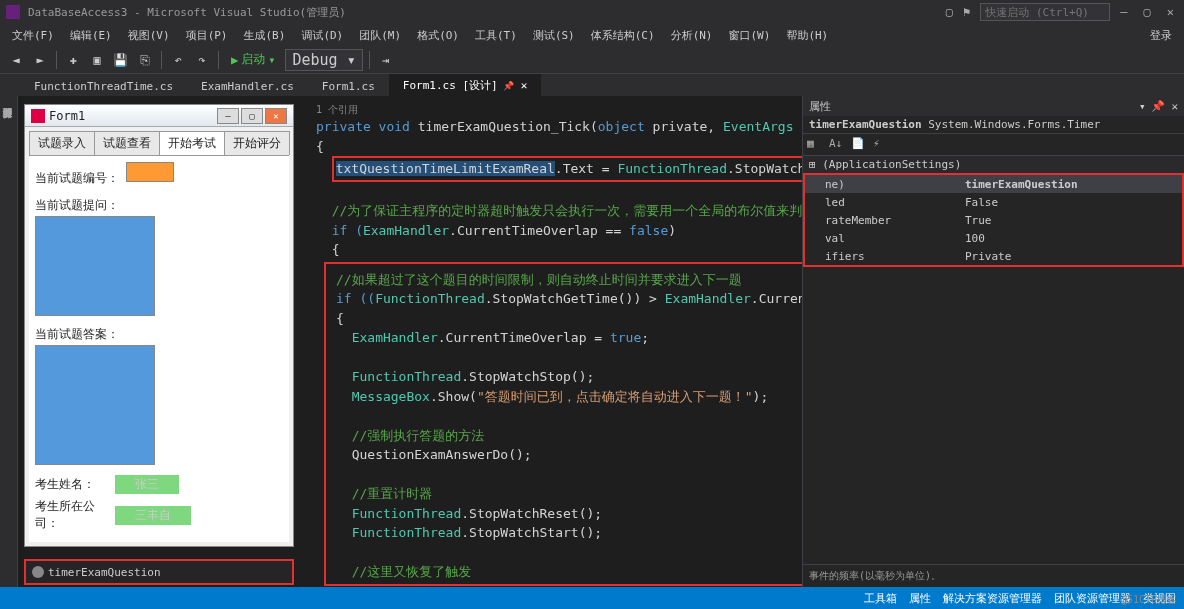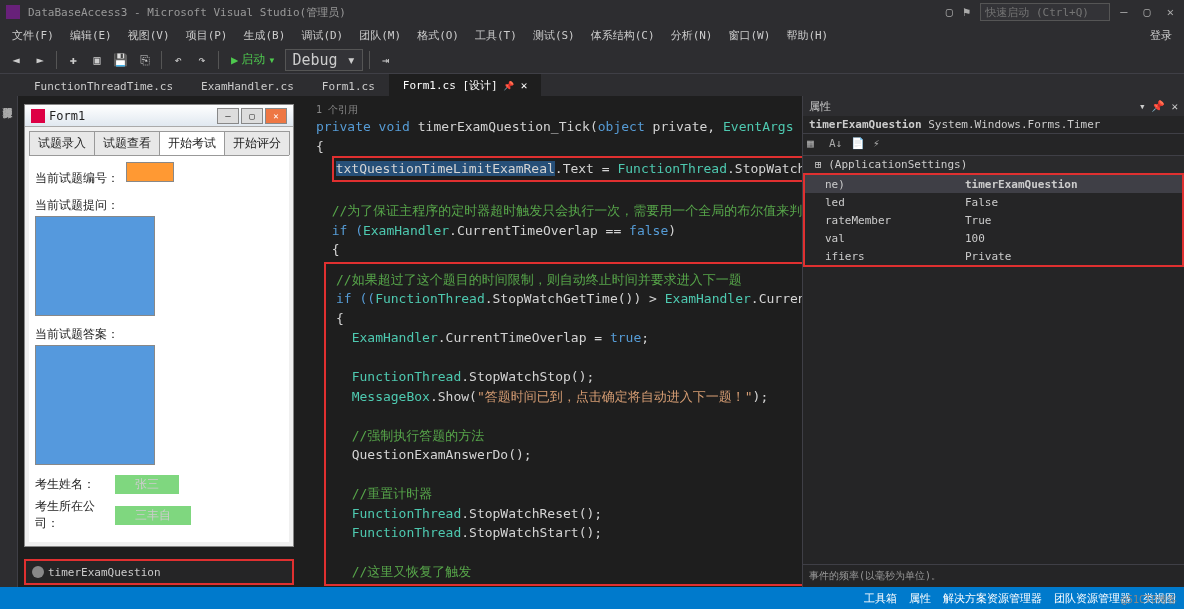--- a/index.html
+++ b/index.html
@@ -80,21 +80,21 @@
 .big-box { border: 2px solid #e03030; margin: 2px 4px 0 8px; padding: 6px 10px 2px 10px; }
 
 
 .props { width: 382px; background: #252526; border-left: 1px solid #3f3f46; display: flex; flex-direction: column; position: absolute; right: 0; top: 96px; bottom: 22px; }
 .props-hdr { height: 20px; display: flex; align-items: center; padding: 0 6px; font-size: 11px; color: #ccc; background: #2d2d30; }
 .props-hdr .x { margin-left: auto; display: flex; gap: 6px; }
 .props-sub { padding: 2px 6px; font-size: 11px; color: #ccc; background: #252526; border-bottom: 1px solid #3f3f46; }
 .props-sub .b { font-weight: bold; }
 .props-tb { height: 22px; display: flex; align-items: center; padding: 0 4px; gap: 6px; border-bottom: 1px solid #3f3f46; }
 .props-tb .pi { width: 16px; height: 16px; color: #aaa; font-size: 11px; }
-.props-cat { padding: 2px 12px; font-size: 11px; color: #ccc; background: #2a2a2c; }
+.props-cat { padding: 2px 6px; font-size: 11px; color: #ccc; background: #2a2a2c; }
 .props-grid { border: 2px solid #e03030; }
 .props-row { display: flex; font-size: 11px; height: 18px; align-items: center; }
 .props-row.sel { background: #3f3f46; }
 .props-row .k { width: 160px; padding-left: 20px; color: #ccc; }
 .props-row .v { flex: 1; color: #ccc; }
 .props-row .v.b { font-weight: bold; }
 .props-desc { margin-top: auto; padding: 4px 6px; font-size: 10px; color: #999; border-top: 1px solid #3f3f46; }
 
 
 .status { position: absolute; bottom: 0; left: 0; right: 0; height: 22px; background: #007acc; color: #fff; display: flex; align-items: center; padding: 0 8px; font-size: 11px; justify-content: flex-end; gap: 12px; }

